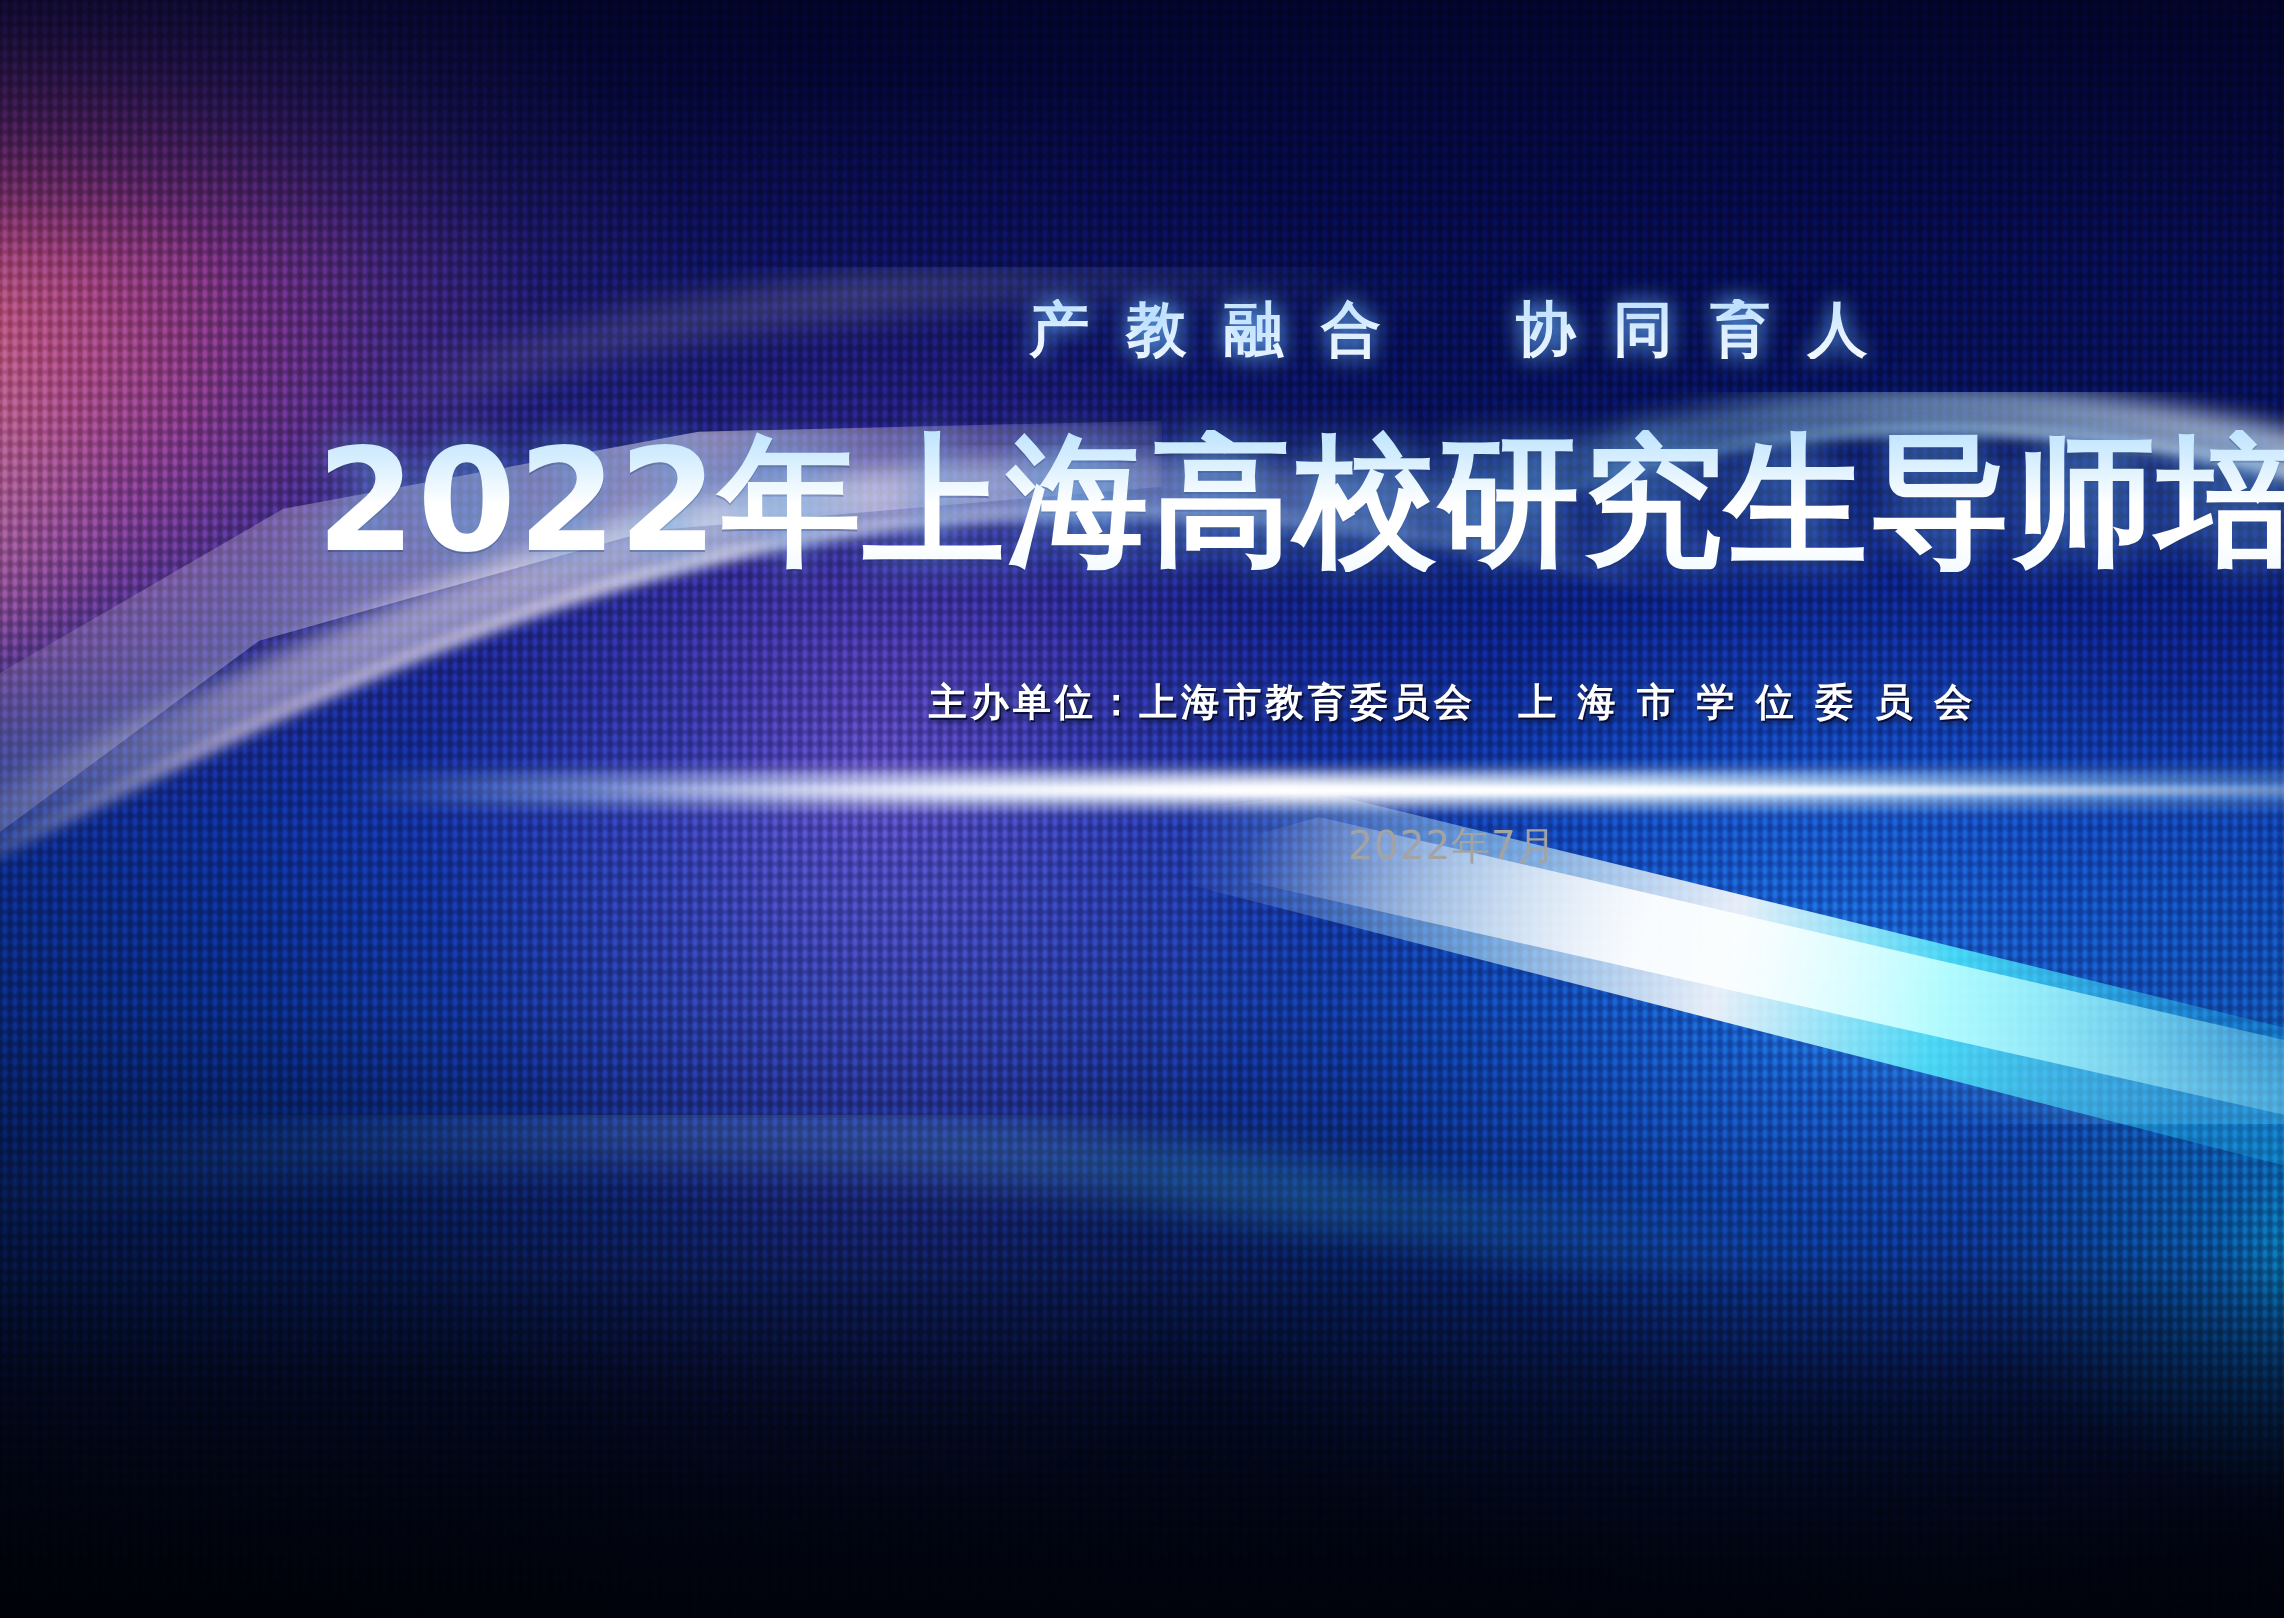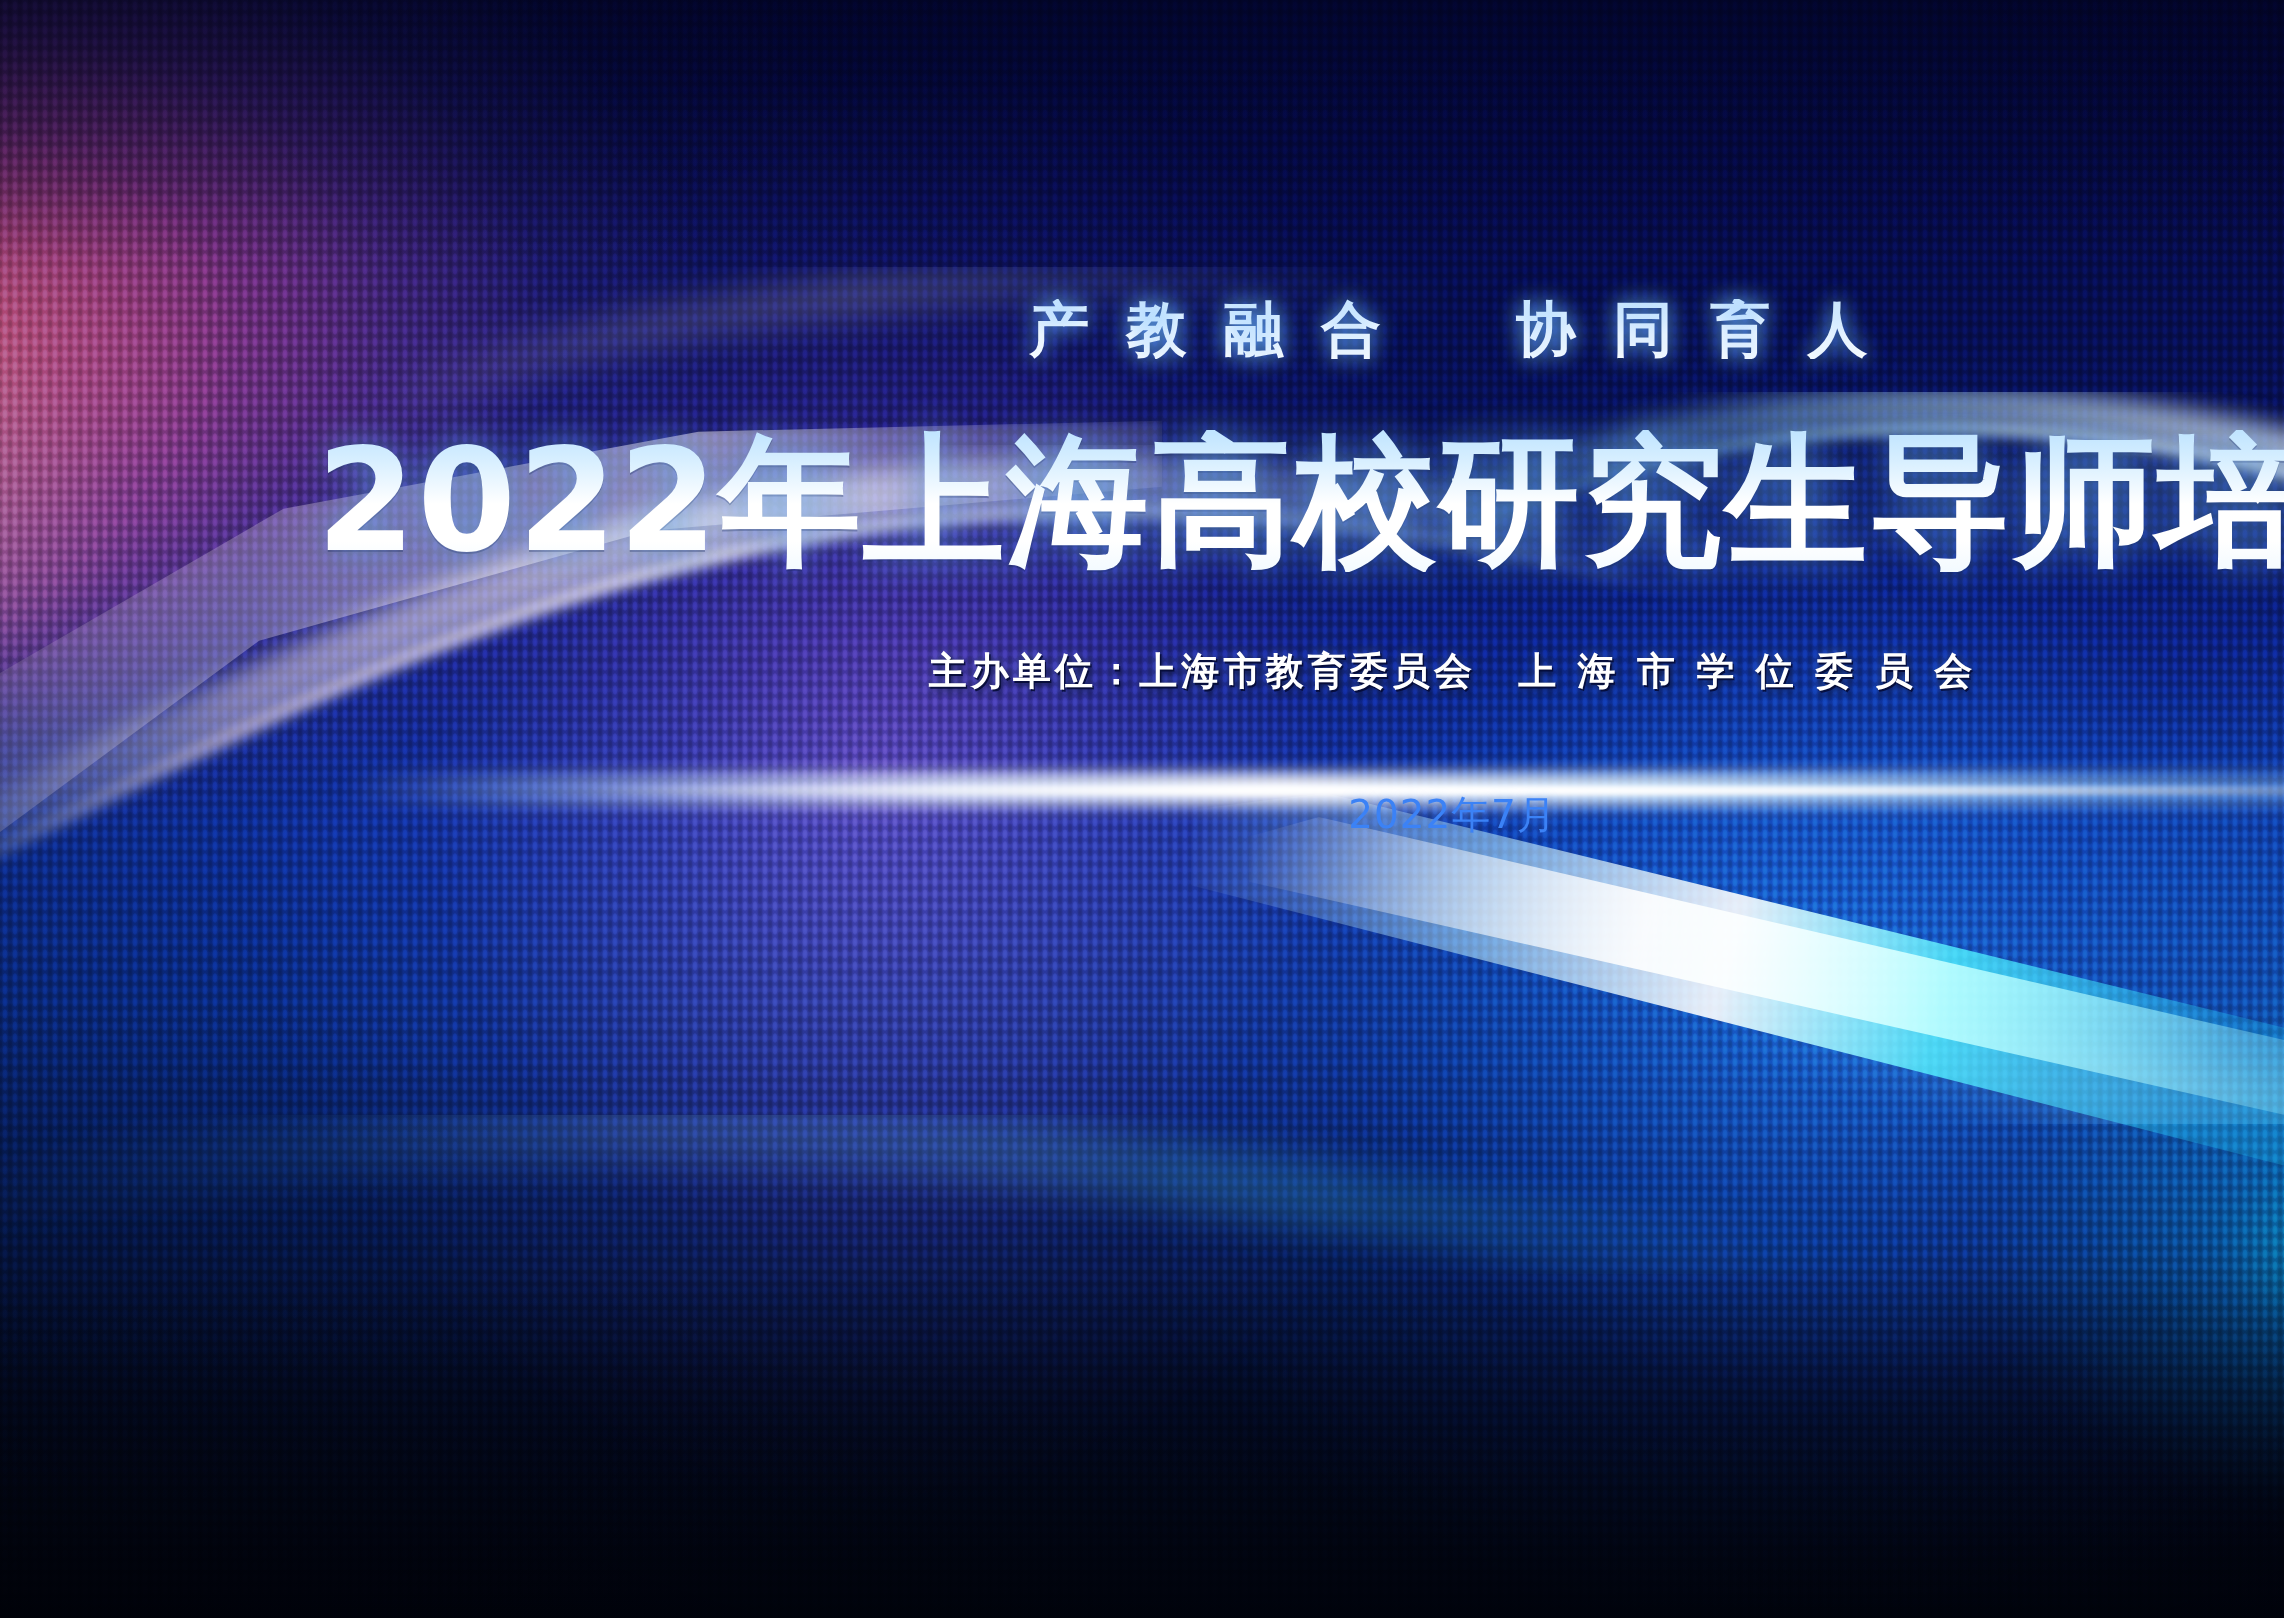--- a/index.html
+++ b/index.html
@@ -261,21 +261,21 @@
       #ffffff 52%,
       #ffffff 78%,
       #f2faff 100%);
     -webkit-background-clip:text;
     background-clip:text;
     color:transparent;
     filter:drop-shadow(0 0 18px rgba(120,195,255,0.60)) drop-shadow(0 2.7px 0 rgba(8,16,70,0.35));
   }
 
   .orgs{
-    margin-top:73px;
+    margin-top:104px;
     text-align:right;
   }
   .org-line{
     font-size:38px;
     font-weight:700;
     letter-spacing:4.1px;
     line-height:1.42;
     color:#ffffff;
     white-space:pre;
     text-shadow:
@@ -283,21 +283,21 @@
       2.7px 3.7px 6.4px rgba(2,6,36,0.70),
       0 0 12px rgba(140,200,255,0.30);
   }
 
   .date{
     margin-top:96px;
     font-size:39px;
     font-weight:400;
     letter-spacing:0.9px;
     line-height:1;
-    color:#3b82f6;
+    color:#a3a3a3;
     text-shadow:0 0 12px rgba(120,180,255,0.35);
   }
 </style>
 </head>
 <body>
 
 <div class="poster">
 
   <div class="bg-base"></div>
   <div class="glow-violet"></div>

